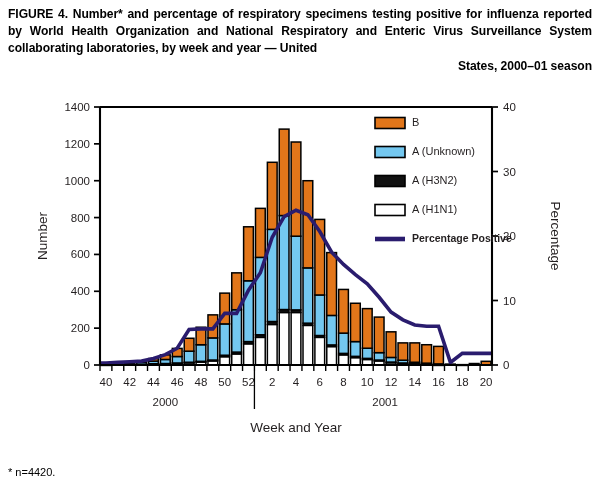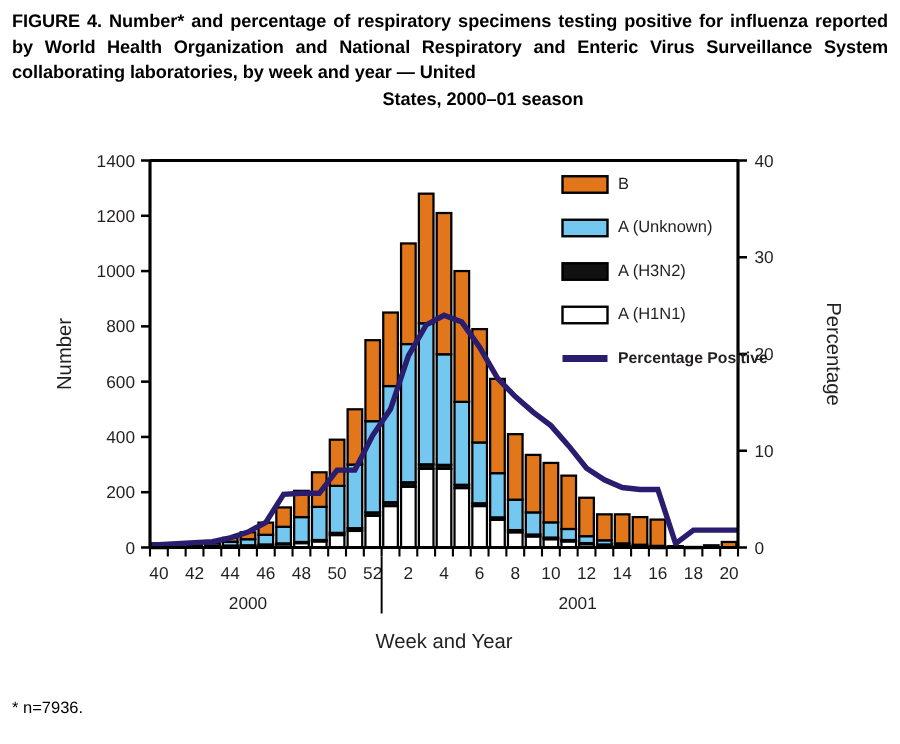--- a/index.html
+++ b/index.html
@@ -22,21 +22,21 @@
     left: 8px;
     top: 6px;
     width: 584px;
     font-size: 12.1px;
     font-weight: bold;
     line-height: 1.42;
     letter-spacing: -0.05px;
     text-align: justify;
     text-justify: inter-word;
   }
-  #figure-title .lastline { display: block; text-align: center; margin-left: 44px; }
+  #figure-title .lastline { display: block; text-align: right; margin-left: 44px; }
 
   
   #footnote {
     position: absolute;
     left: 8px;
     top: 466px;
     font-size: 11px;
     line-height: 1.2;
   }
 
@@ -397,13 +397,13 @@
           <text x="412" y="120" class="legendlabel">A (H1N1)</text>
         </g>
         <g>
           <line x1="375" y1="149" x2="405" y2="149" stroke="#2A1C6E" stroke-width="4.6"></line>
           <text x="412" y="149" class="legendlabel bold">Percentage Positive</text>
         </g>
       </g>
   </svg>
 </div>
 
-<div id="footnote">*  n=7936.</div>
+<div id="footnote">*  n=4420.</div>
 
 </body></html>

